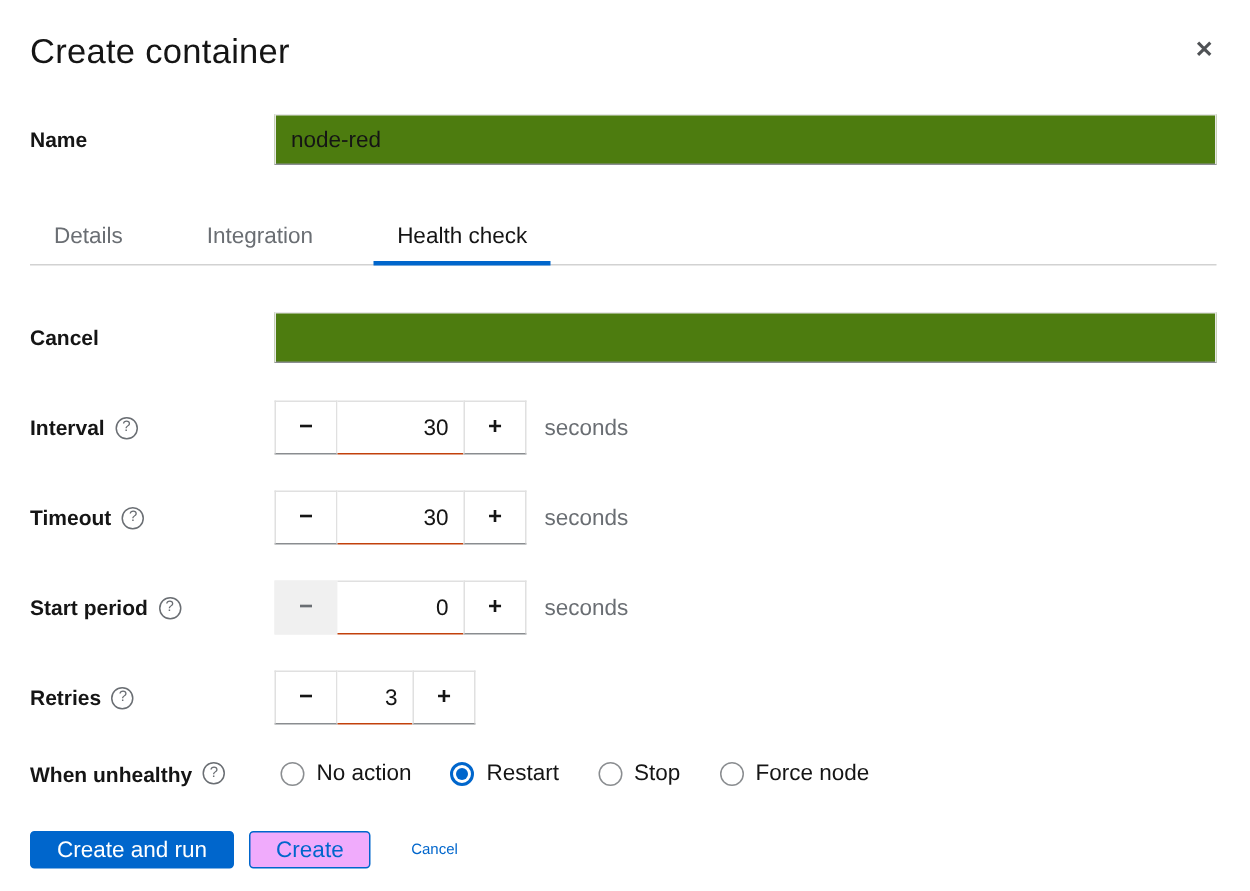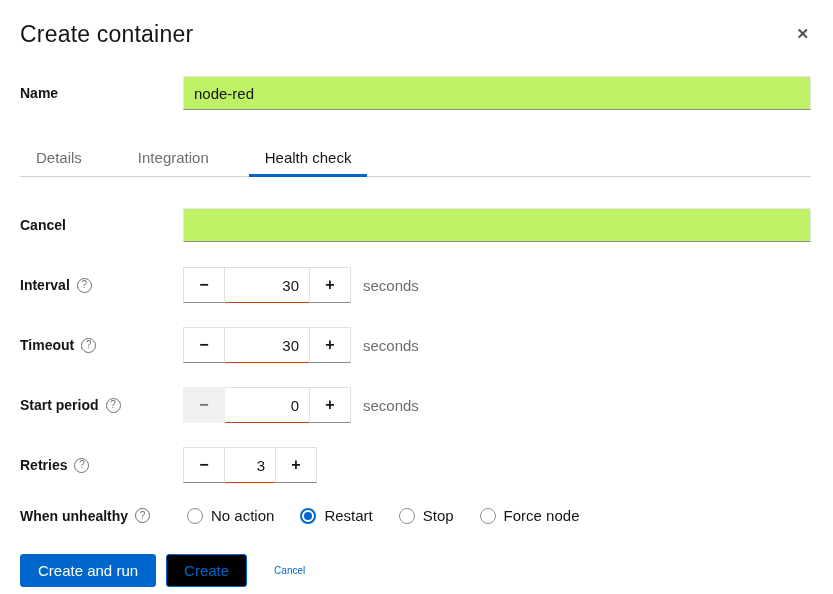--- a/index.html
+++ b/index.html
@@ -36,21 +36,21 @@
     border:1px solid #6a6e73; border-radius:50%;
     font-size:10px; font-weight:400; color:#6a6e73; line-height:1;
     cursor:pointer; flex:none;
   }
 
   
   .text-input {
     flex:1; height:34px;
     border:1px solid #e7e7e7;
     border-bottom:1px solid #8a8d90;
-    background:#bef264;
+    background:#4d7c0f;
     font-family:"Liberation Sans", sans-serif;
     font-size:15px; color:#151515;
     padding:0 10px;
     outline:none;
   }
   .row-name { margin-bottom:35px; }
 
   
   .tab-bar {
     display:flex; align-items:flex-end;
@@ -114,26 +114,26 @@
   }
   .radio-option.selected .radio-circle { border:2px solid #0066cc; }
   .radio-option.selected .radio-circle::after {
     content:""; width:8px; height:8px; border-radius:50%; background:#0066cc;
   }
   .radio-label { margin-left:8px; font-size:15px; color:#151515; }
 
   
   .footer { display:flex; align-items:center; margin-top:30px; }
   .btn {
-    height:33px; border-radius:3px; cursor:pointer;
+    height:25px; border-radius:3px; cursor:pointer;
     font-family:"Liberation Sans", sans-serif;
     font-size:15px; padding:0 17px;
   }
   .btn-primary { background:#0066cc; border:1px solid #0066cc; color:#fff; }
-  .btn-secondary { background:#000000; border:1px solid #0066cc; color:#0066cc; margin-left:10px; }
+  .btn-secondary { background:#f0abfc; border:1px solid #0066cc; color:#0066cc; margin-left:10px; }
   .btn-link {
     background:none; border:none; color:#0066cc;
     font-size:10px; margin-left:27px; cursor:pointer; padding:0;
     font-family:"Liberation Sans", sans-serif;
   }
 </style>
 </head>
 <body>
 
 <div class="dialog">

